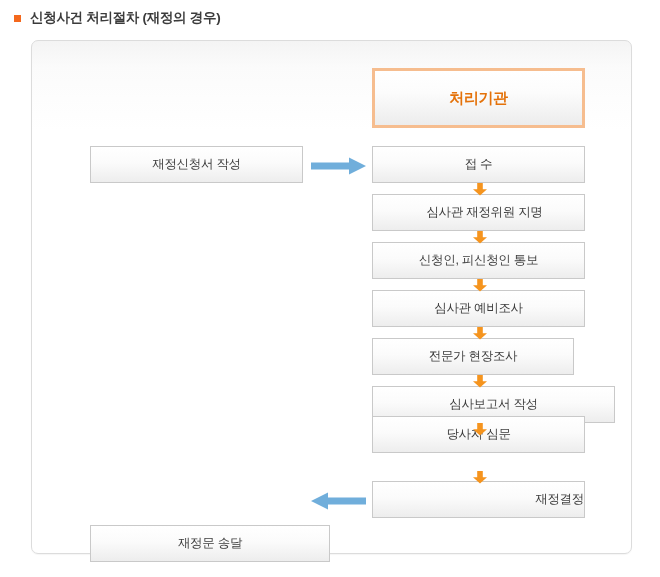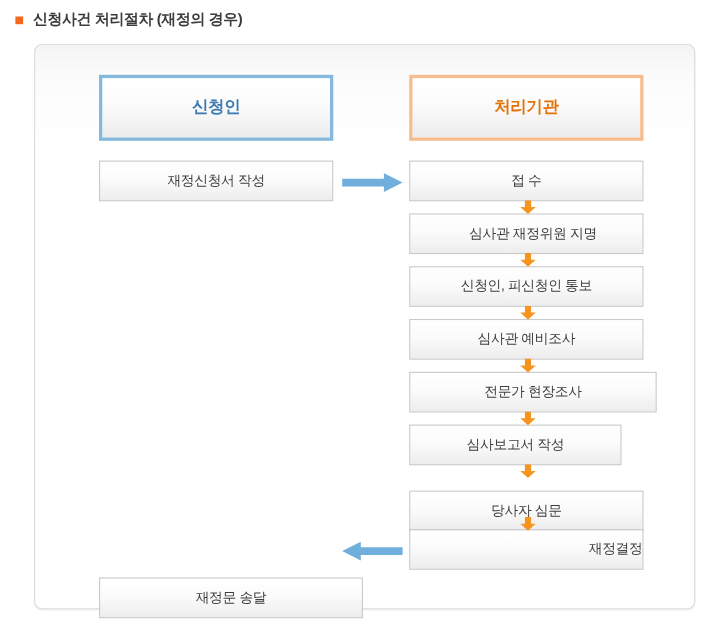--- a/index.html
+++ b/index.html
@@ -124,23 +124,20 @@
 </head>
 <body>
 
 <div class="page-heading">
   <span class="bullet-square"></span>
   <span class="page-heading-text">신청사건 처리절차 (재정의 경우)</span>
 </div>
 
 <div class="diagram-panel">
 
-  <div class="flow-box header-box applicant" id="hdr-applicant" style="left: 58px; top: 27px; width: 213px; height: 60px;">
-    <span class="header-title-blue">신청인</span>
-  </div>
 
   <div class="flow-box header-box agency" id="hdr-agency" style="left: 340px; top: 27px; width: 213px; height: 60px;">
     <span class="header-title-orange">처리기관</span>
   </div>
 
   <div id="flow-layer">
       <div class="flow-box" style="left: 58px; top: 105px; width: 213px; height: 37px;">
         <span>재정신청서 작성</span>
       </div>
       <div class="flow-box" style="left: 58px; top: 440px; width: 240px; height: 37px; margin-top: 44px;">
@@ -151,27 +148,27 @@
       </div>
       <div class="flow-box" style="left: 340px; top: 153px; width: 213px; height: 37px; padding-left: 12px;">
         <span>심사관 재정위원 지명</span>
       </div>
       <div class="flow-box" style="left: 340px; top: 201px; width: 213px; height: 37px;">
         <span>신청인, 피신청인 통보</span>
       </div>
       <div class="flow-box" style="left: 340px; top: 249px; width: 213px; height: 37px;">
         <span>심사관 예비조사</span>
       </div>
-      <div class="flow-box" style="left: 340px; top: 297px; width: 225px; height: 37px;">
+      <div class="flow-box" style="left: 340px; top: 297px; width: 202px; height: 37px;">
         <span>전문가 현장조사</span>
       </div>
-      <div class="flow-box" style="left: 340px; top: 345px; width: 193px; height: 37px;">
+      <div class="flow-box" style="left: 340px; top: 345px; width: 243px; height: 37px;">
         <span>심사보고서 작성</span>
       </div>
-      <div class="flow-box" style="left: 340px; top: 405px; width: 213px; height: 37px; justify-content: center;">
+      <div class="flow-box" style="left: 340px; top: 375px; width: 213px; height: 37px; justify-content: center;">
         <span>당사자 심문</span>
       </div>
       <div class="flow-box" style="left: 340px; top: 440px; width: 213px; height: 37px; align-items: flex-end;">
         <span>재정결정</span>
       </div>
       <div class="arrow-down" style="left: 439.5px; top: 141px;"><svg width="16" height="13" viewBox="0 0 16 13">
           <path d="M5.2 0 H10.8 V6.2 H15 L8 12.6 L1 6.2 H5.2 Z" fill="#f5941e"></path>
         </svg></div>
       <div class="arrow-down" style="left: 439.5px; top: 189px;"><svg width="16" height="13" viewBox="0 0 16 13">
           <path d="M5.2 0 H10.8 V6.2 H15 L8 12.6 L1 6.2 H5.2 Z" fill="#f5941e"></path>

